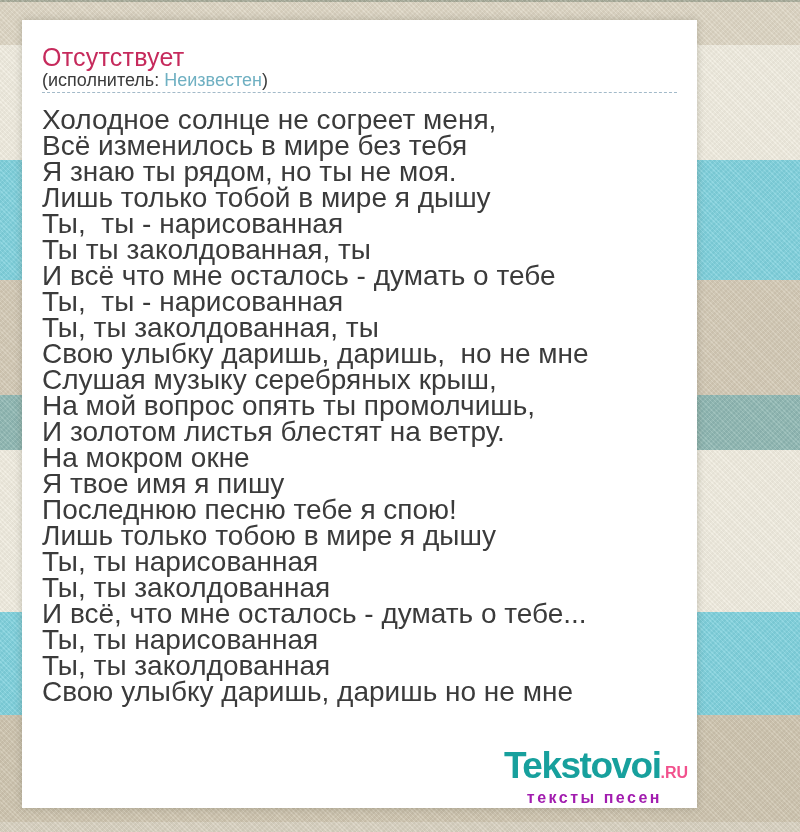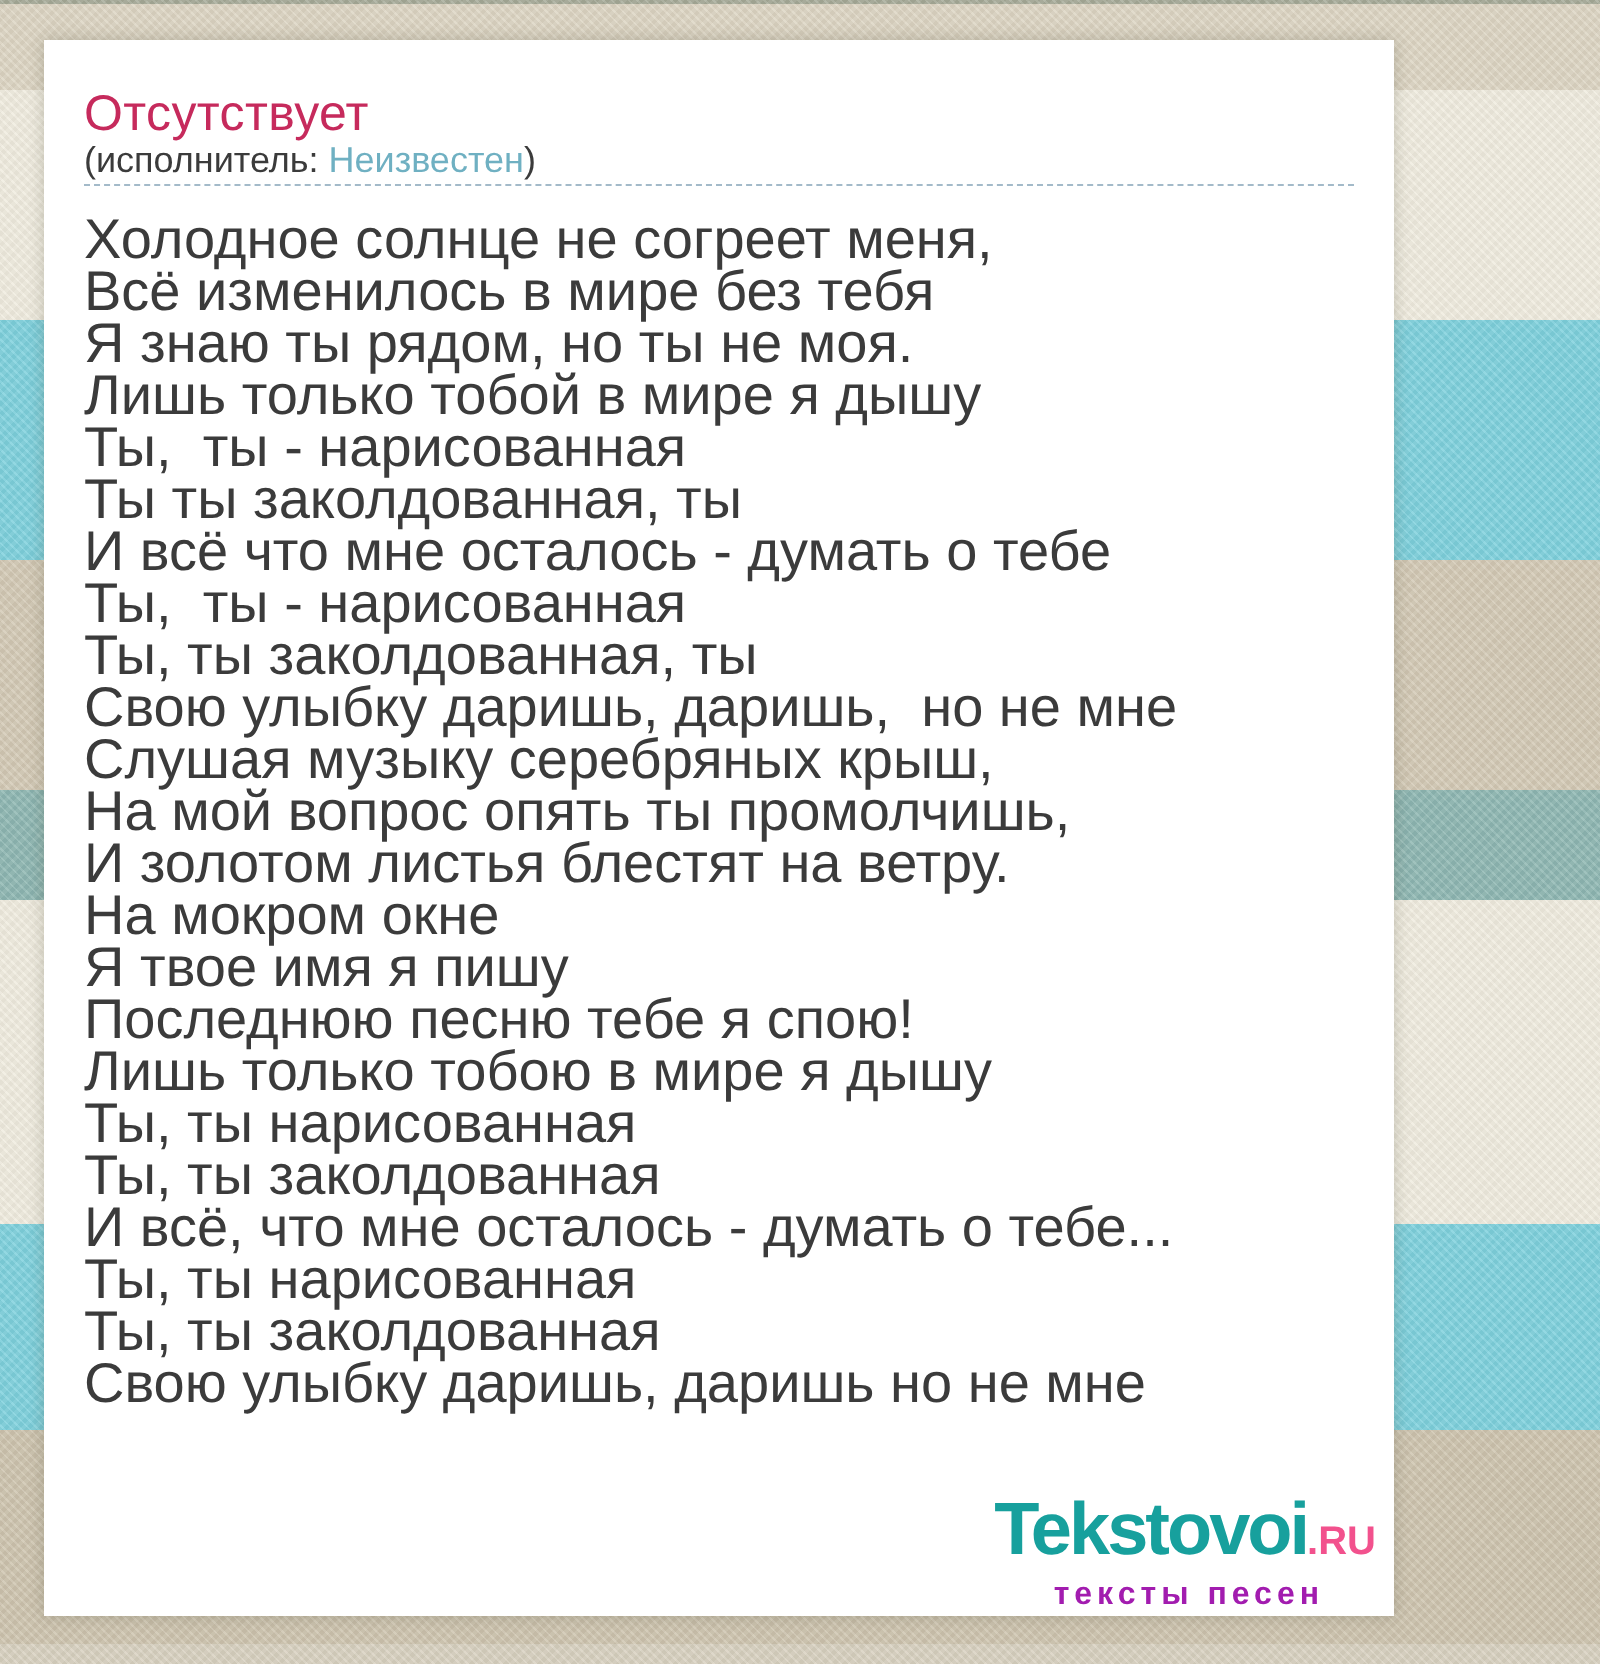--- a/index.html
+++ b/index.html
@@ -83,21 +83,21 @@
     line-height: 1;
   }
   .logo-main { line-height: 32px; white-space: nowrap; }
   .logo-brand {
     font-size: 37px;
     font-weight: bold;
     color: #17a09d;
     letter-spacing: -1.5px;
   }
   .logo-domain {
-    font-size: 20px;
+    font-size: 16px;
     font-weight: bold;
     color: #f2518d;
     letter-spacing: 0;
   }
   .logo-tagline {
     font-size: 16px;
     font-weight: bold;
     color: #a21caf;
     letter-spacing: 2.5px;
     margin-top: 1px;

